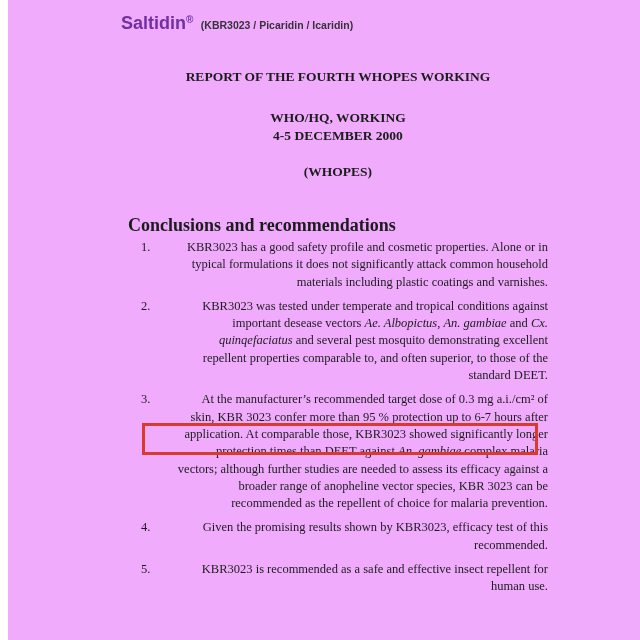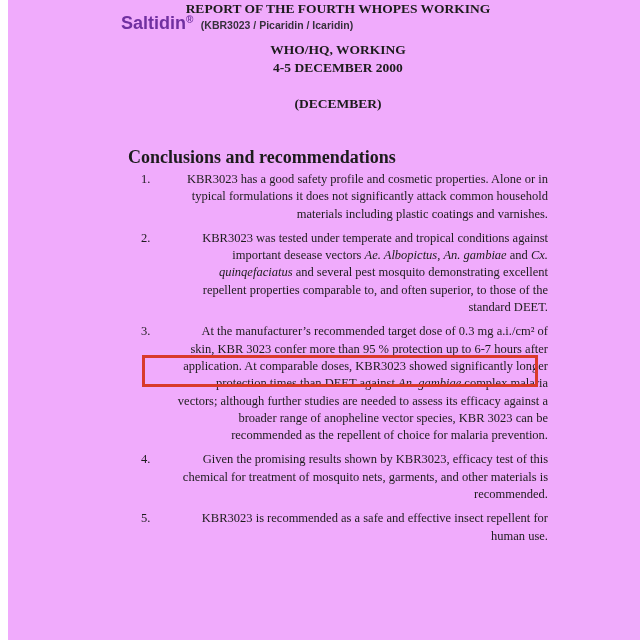--- a/index.html
+++ b/index.html
@@ -2,21 +2,21 @@
 <html><head>
 <meta charset="utf-8">
 <style>
   html,body{margin:0;padding:0;background:#fff;}
   .page{position:relative;width:640px;height:640px;background:#f0abfc;overflow:hidden;
         font-family:"Liberation Serif",serif;color:#1c1c1c;margin-left:8px;}
   .brand-header{position:absolute;left:113px;top:13px;font-family:"Liberation Sans",sans-serif;white-space:nowrap;}
   .brand{font-weight:700;font-size:18px;}
   .reg{font-weight:700;font-size:10px;vertical-align:super;}
   .brand-sub{font-size:10.5px;font-weight:700;color:#37313c;margin-left:3px;}
-  .doc{position:absolute;left:120px;top:0;width:420px;}
+  .doc{position:absolute;left:120px;top:0;width:420px;padding-top:68px;}
   .title{text-align:center;font-weight:700;font-size:13.5px;line-height:18.5px;}
   .venue{margin-top:22px;}
   .excerpt{margin-top:17px;}
   .heading{margin-top:36px;font-weight:700;font-size:18px;line-height:17px;}
   .list{margin-top:5px;}
   .item{display:flex;margin-bottom:7px;padding-left:13px;font-size:12.5px;line-height:17.3px;}
   .num{width:18px;flex:none;}
   .lines{position:relative;width:402px;}
   .ln{white-space:nowrap;text-align:right;}
   .red-overlay{position:absolute;left:-17px;top:32px;width:390px;height:26px;
@@ -36,21 +36,21 @@
 
     <div class="title">
       <div>REPORT OF THE FOURTH WHOPES WORKING</div>
     </div>
 
     <div class="title venue">
       <div>WHO/HQ, WORKING</div>
       <div>4-5 DECEMBER 2000</div>
     </div>
 
-    <div class="title excerpt">(DECEMBER)</div>
+    <div class="title excerpt">(WHOPES)</div>
 
     <div class="heading">Conclusions and recommendations</div>
 
     <div class="list">
 
       <div class="item">
         <span class="num">1.</span>
         <div class="lines">
           <div class="ln">KBR3023 has a good safety profile and cosmetic properties. Alone or in</div>
           <div class="ln">typical formulations it does not significantly attack common household</div>
@@ -68,33 +68,32 @@
           <div class="ln">standard DEET.</div>
         </div>
       </div>
 
       <div class="item">
         <span class="num">3.</span>
         <div class="lines">
           <div class="red-overlay" style="border-color: rgb(217, 58, 43);"></div>
           <div class="ln">At the manufacturer’s recommended target dose of 0.3 mg a.i./cm² of</div>
           <div class="ln">skin, KBR 3023 confer more than 95 % protection up to 6-7 hours after</div>
-          <div class="ln">application. At comparable doses, KBR3023 showed significantly longer</div>
+          <div class="ln">application. At comparable those, KBR3023 showed significantly longer</div>
           <div class="ln">protection times than DEET against <i>An. gambiae</i> complex malaria</div>
           <div class="ln">vectors; although further studies are needed to assess its efficacy against a</div>
           <div class="ln">broader range of anopheline vector species, KBR 3023 can be</div>
           <div class="ln">recommended as the repellent of choice for malaria prevention.</div>
         </div>
       </div>
 
       <div class="item">
         <span class="num">4.</span>
         <div class="lines">
           <div class="ln">Given the promising results shown by KBR3023, efficacy test of this</div>
-          <div class="ln">chemical for treatment of mosquito nets, garments, and other materials is</div>
           <div class="ln">recommended.</div>
         </div>
       </div>
 
       <div class="item">
         <span class="num">5.</span>
         <div class="lines">
           <div class="ln">KBR3023 is recommended as a safe and effective insect repellent for</div>
           <div class="ln">human use.</div>
         </div>

